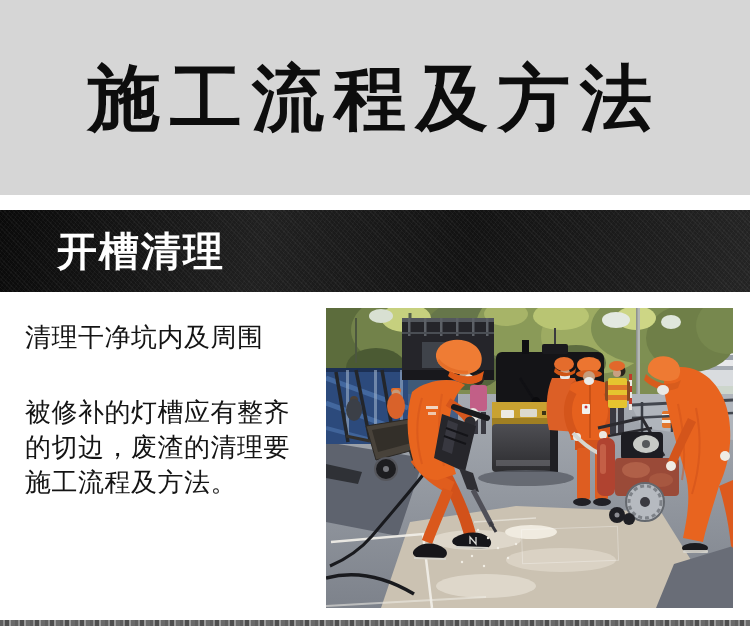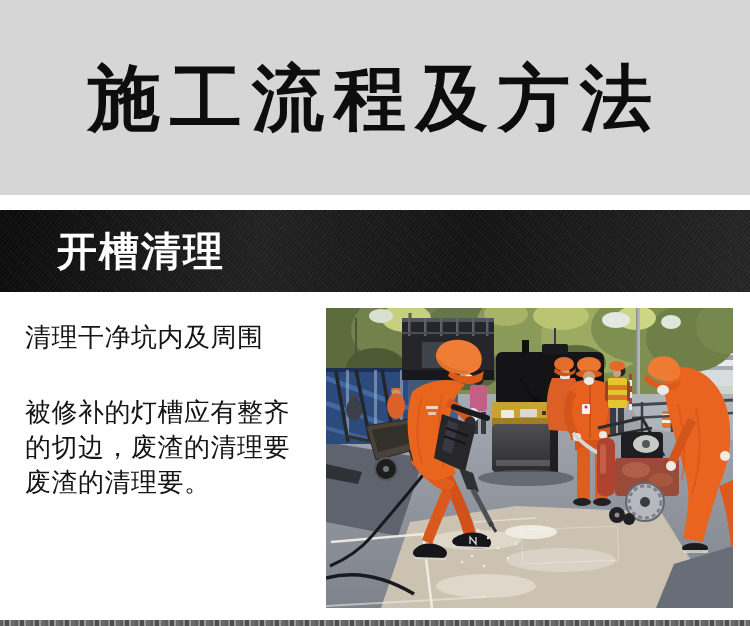--- a/index.html
+++ b/index.html
@@ -54,21 +54,21 @@
   </div>
 
   <main>
     <div class="text-col">
       <p class="para">
         <span class="line">清理干净坑内及周围</span>
       </p>
       <p class="para">
         <span class="line">被修补的灯槽应有整齐</span>
         <span class="line">的切边，废渣的清理要</span>
-        <span class="line">废渣的清理要。</span>
+        <span class="line">施工流程及方法。</span>
       </p>
     </div>
 
     <figure class="photo">
       <svg viewBox="0 0 407 300" xmlns="http://www.w3.org/2000/svg">
         <defs>
           <linearGradient id="roadGrad" x1="0" y1="0" x2="0" y2="1">
             <stop offset="0" stop-color="#a6abb2"></stop>
               <stop offset="1" stop-color="#7d828b"></stop>
           </linearGradient>

